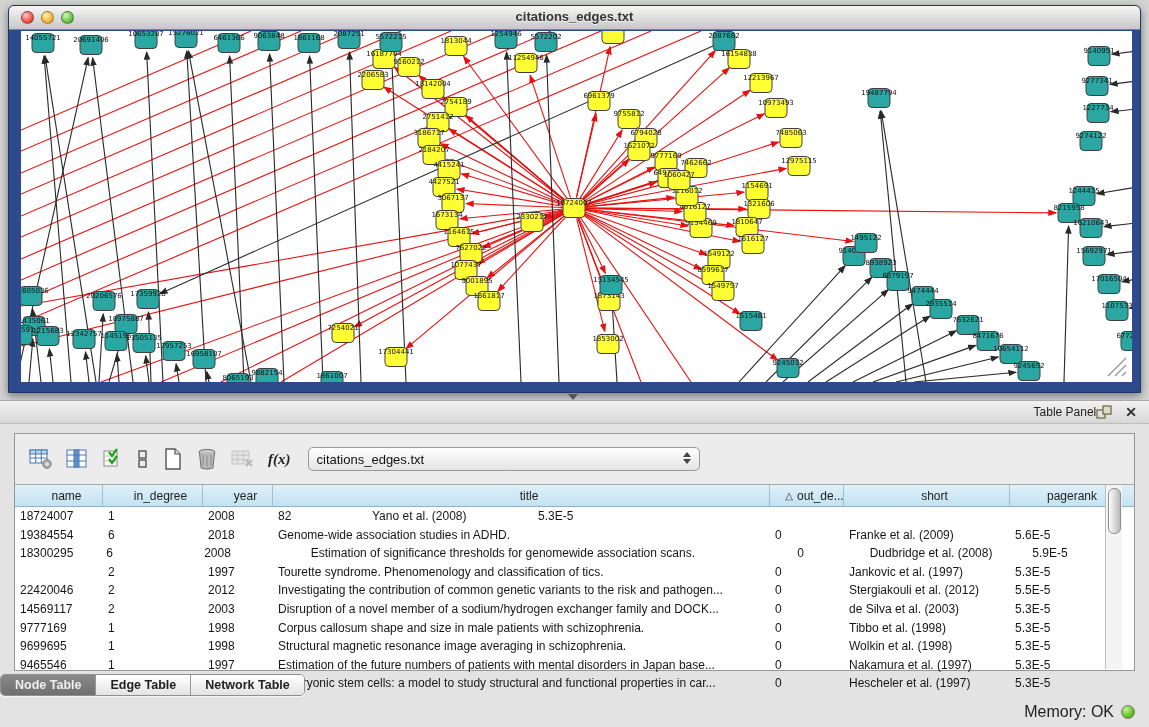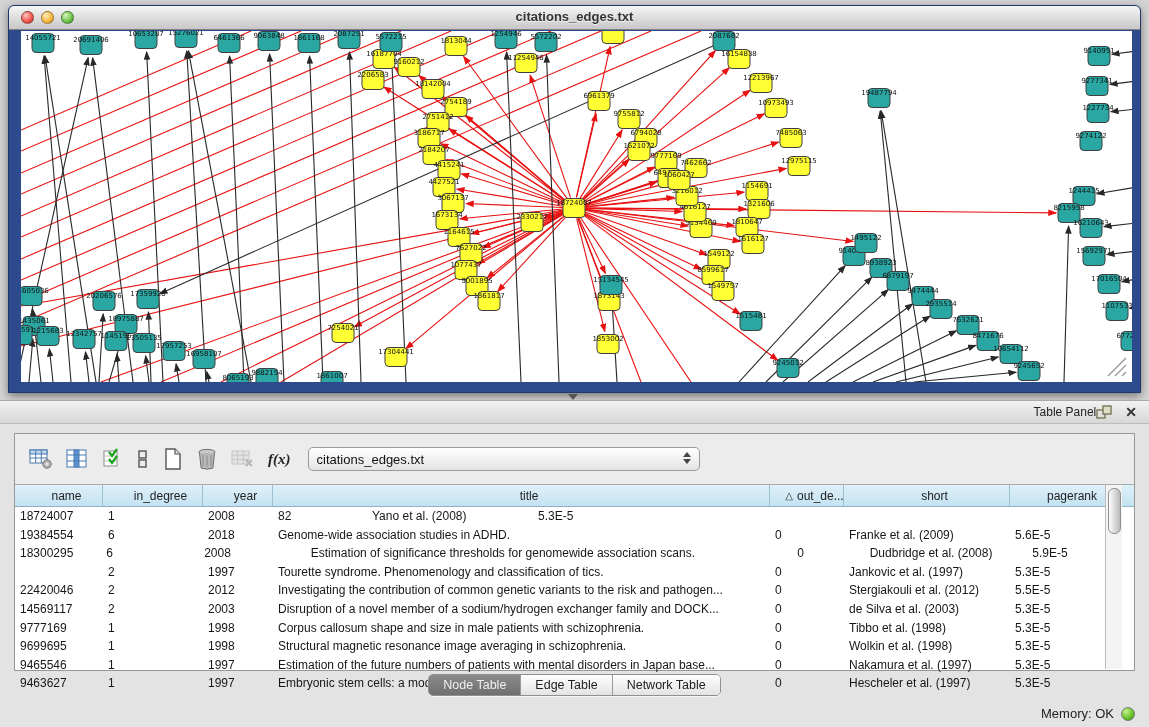--- a/index.html
+++ b/index.html
@@ -55,30 +55,30 @@
   .hdr .hc{box-sizing:border-box;border-right:1px solid #9dbfd2;display:flex;
     align-items:center;justify-content:center;font-size:12px;color:#222;overflow:hidden;white-space:nowrap;padding-left:16px;}
   .hdr .hc .sort{margin-right:4px;font-size:10px;color:#333;}
   .trow{display:flex;height:18.6px;line-height:18.6px;}
   .trow .tc{box-sizing:border-box;padding-left:5px;overflow:hidden;white-space:nowrap;}
   #vscroll{position:absolute;top:50px;right:12px;width:16px;bottom:1px;
     background:#f4f4f4;border-left:1px solid #bdbdbd;border-top:1px solid #a9a9a9;}
   #vscroll-thumb{position:absolute;left:2px;top:3px;width:11px;height:44px;border-radius:6px;
     background:linear-gradient(90deg,#fdfdfd,#b9b9b9);border:1px solid #8f8f8f;}
   
-  #table-tabs{position:absolute;left:0;right:0;top:274px;display:flex;justify-content:center;}
+  #table-tabs{position:absolute;left:0;right:0;top:274px;display:flex;justify-content:flex-start;font-weight:bold;}
   .tabgroup{display:flex;border:1px solid #8f8f8f;border-radius:5px;overflow:hidden;
     box-shadow:0 1px 1px rgba(255,255,255,.8);}
   .tab{padding:3px 14px;font-size:12.5px;background:linear-gradient(#ffffff,#e3e3e3);
     color:#222;border-right:1px solid #9a9a9a;}
   .tab:last-child{border-right:none;}
   .tab.selected{background:linear-gradient(#8a8a8a,#6f6f6f);color:#efefef;}
   
   #status-bar{position:absolute;right:14px;bottom:6px;display:flex;align-items:center;gap:7px;}
-  #memory-label{font-size:13px;color:#222;}
+  #memory-label{font-size:16px;color:#222;}
   #memory-led{width:14px;height:14px;border-radius:50%;border:1px solid #7a7a7a;box-sizing:border-box;
     background:radial-gradient(circle at 35% 30%,#c7f08d,#63c024 60%,#3c8b15);}
 </style>
 </head>
 <body>
 
 <div id="graph-window">
   <div id="titlebar">
     <div class="lights">
       <span class="light red"></span>

